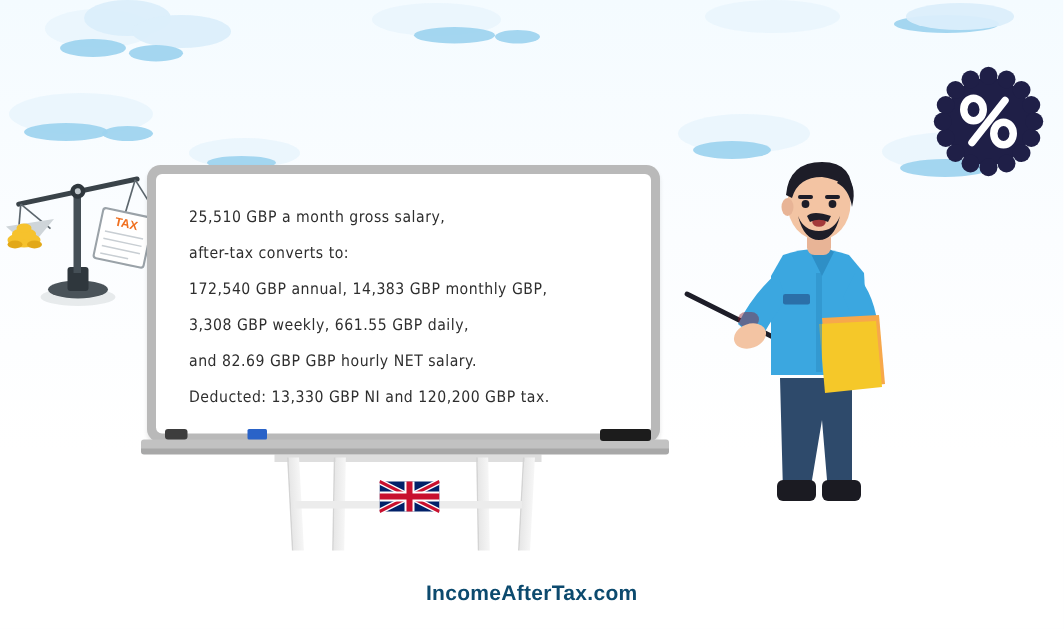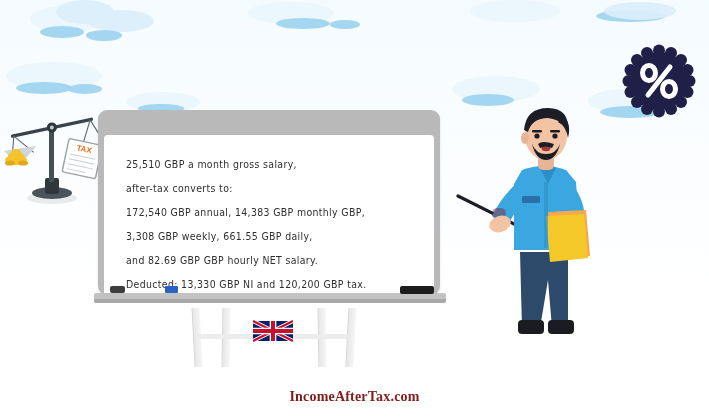--- a/index.html
+++ b/index.html
@@ -77,21 +77,20 @@
     border-radius: 9px;
     box-shadow: 0 2px 3px rgba(0,0,0,.10);
     z-index: 10;
   }
   .board-inner {
     position: absolute;
     left: 6px; top: 6px;
     width: 330px; height: 173px;
     background: #ffffff;
     border-radius: 4px;
-    margin-top: 19px;
   }
   .board-lines {
     position: absolute;
     left: 22px; top: 18px;
     width: 300px;
   }
   .board-line {
     font-family: "DejaVu Sans", sans-serif;
     font-size: 9.4px;
     letter-spacing: .35px;
@@ -197,24 +196,24 @@
 
   
   .footer {
     position: absolute;
     left: 0; bottom: 14px;
     width: 709px;
     text-align: center;
     z-index: 30;
   }
   .footer-text {
-    font-family: Liberation Serif, serif;
+    font-family: Liberation Sans, sans-serif;
     font-weight: bold;
     font-size: 14px;
-    color: #7f1d1d;
+    color: #0c4a6e;
     letter-spacing: .2px;
   }
 </style>
 </head>
 <body>
 
 <div class="poster">
 
   <div class="sky">
     <div class="cloud pale" style="left:30px; top:6px; width:72px; height:26px;"></div>

